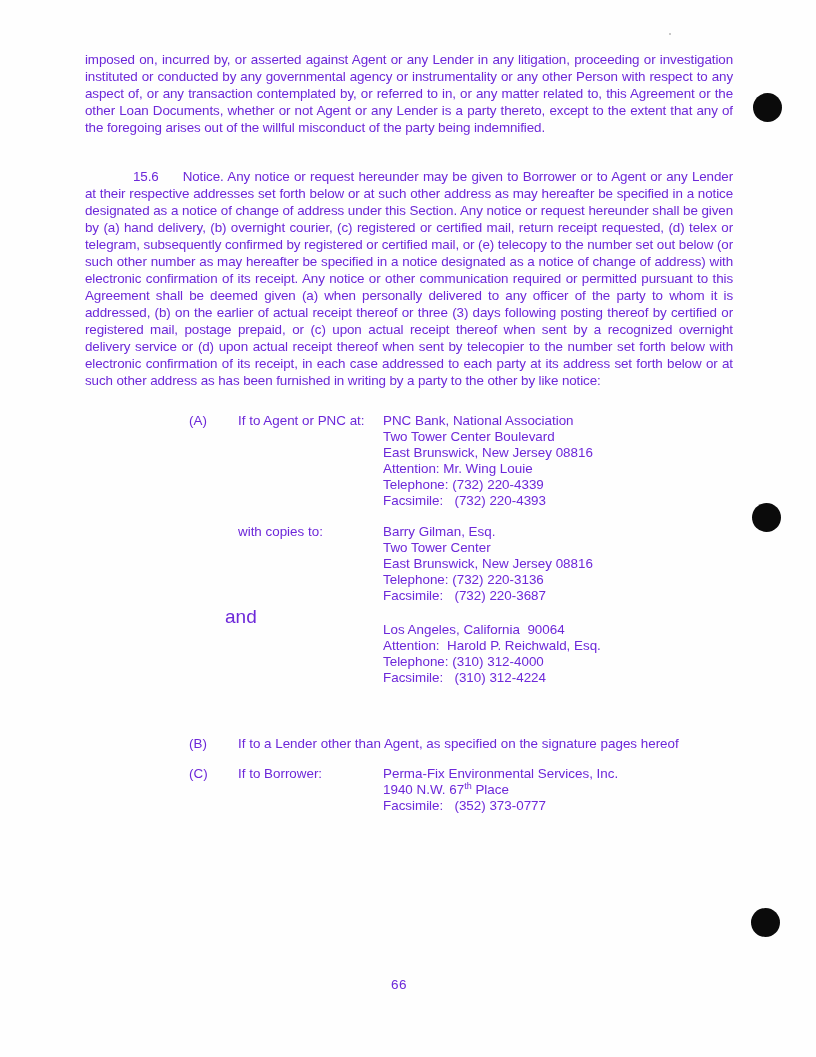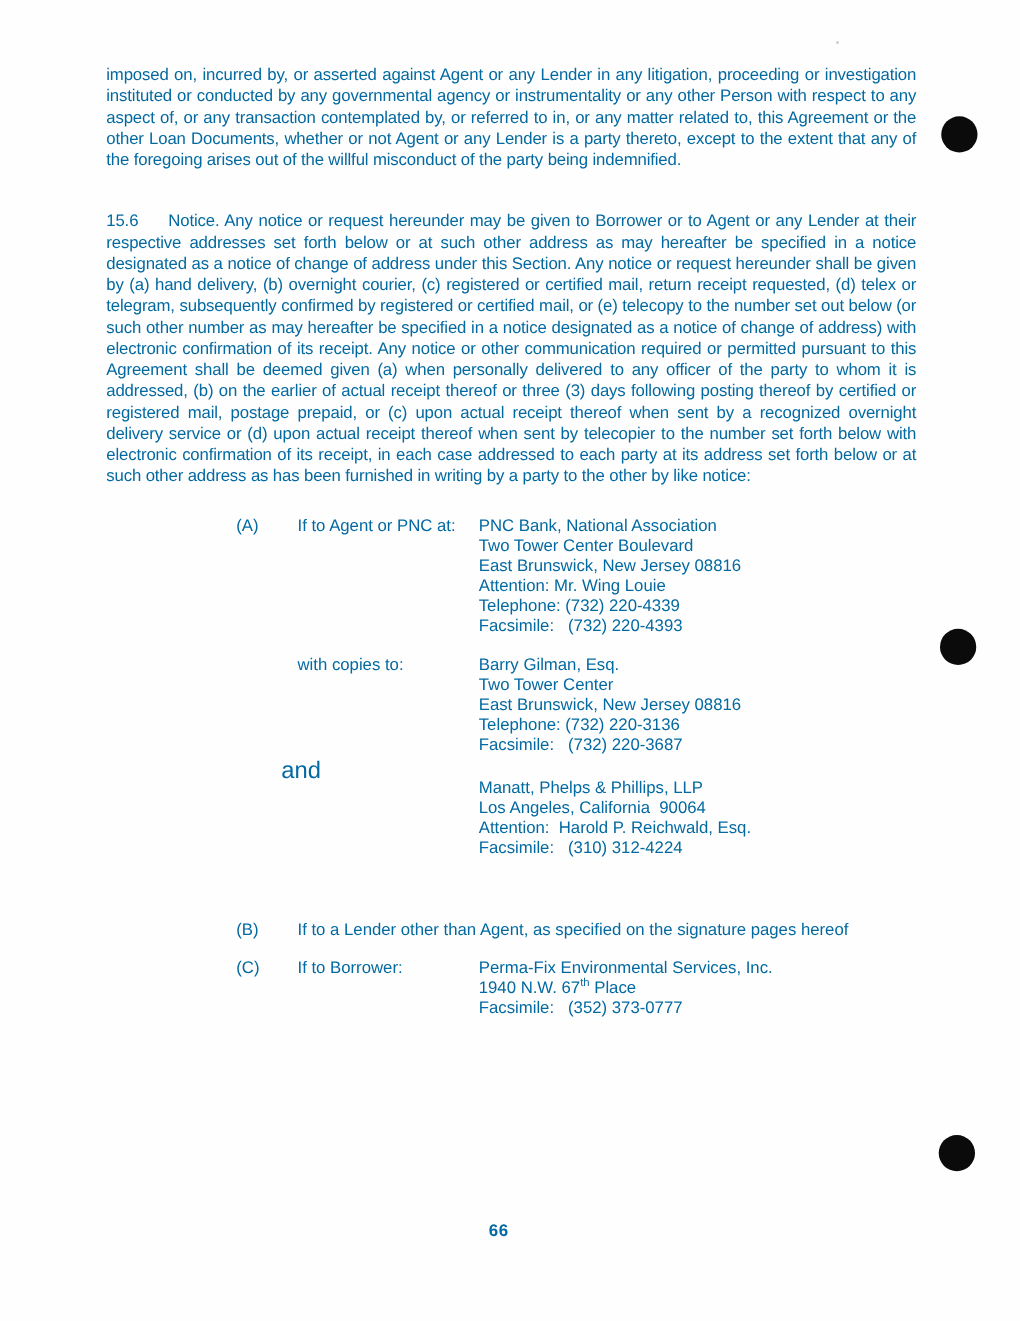--- a/index.html
+++ b/index.html
@@ -3,51 +3,51 @@
 <meta charset="utf-8">
 <style>
   * { margin: 0; padding: 0; box-sizing: border-box; }
   html, body { background: #ffffff; }
   .page {
     position: relative;
     width: 816px;
     height: 1057px;
     background: #fefefe;
     font-family: "Liberation Sans", "DejaVu Sans", sans-serif;
-    color: #0369a1;
+    color: #6d28d9;
     overflow: hidden;
   }
   .body-text {
     position: absolute;
     left: 85px;
     width: 648px;
     font-size: 13.4px;
     line-height: 17px;
     text-align: justify;
     letter-spacing: -0.1px;
     font-weight: 500;
   }
   .p1 { top: 51px; }
   .p2 { top: 168px; }
-  .sec-num { }
+  .sec-num { margin-left: 48px; }
   .sec-title { margin-left: 24px; }
   .notice-row { position: absolute; font-size: 13.4px; line-height: 16px; font-weight: 500; }
   .col-label { position: absolute; left: 189px; white-space: pre; }
   .col-intro { position: absolute; left: 238px; white-space: pre; }
   .col-address { position: absolute; left: 383px; }
   .addr-line { white-space: pre; line-height: 16px; }
   .addr-line sup { font-size: 9px; vertical-align: super; line-height: 0; }
   .and-label { position: absolute; left: 225px; font-size: 19px; font-weight: 500; }
   .b-text { position: absolute; left: 238px; white-space: pre; }
   .page-number {
     position: absolute;
     left: 391px;
     top: 977px;
     font-size: 13.5px;
-    font-weight: 700;
+    font-weight: 400;
     letter-spacing: 0.5px;
   }
   .hole {
     position: absolute;
     width: 29px;
     height: 29px;
     border-radius: 50%;
     background: #0b0b0b;
   }
   .hole-1 { left: 753px; top: 93px; }
@@ -90,23 +90,23 @@
       <div class="addr-line">East Brunswick, New Jersey 08816</div>
       <div class="addr-line">Telephone: (732) 220-3136</div>
       <div class="addr-line">Facsimile:   (732) 220-3687</div>
     </div>
   </div>
 
   <div class="and-label" style="top:606px;">and</div>
 
   <div class="notice-row" style="top:622px;">
     <div class="col-address">
-      <div class="addr-line">Manatt, Phelps &amp; Phillips, LLP</div>
       <div class="addr-line">Los Angeles, California  90064</div>
       <div class="addr-line">Attention:  Harold P. Reichwald, Esq.</div>
+      <div class="addr-line">Telephone: (310) 312-4000</div>
       <div class="addr-line">Facsimile:   (310) 312-4224</div>
     </div>
   </div>
 
   <div class="notice-row" style="top:736px;">
     <span class="col-label">(B)</span>
     <span class="b-text">If to a Lender other than Agent, as specified on the signature pages hereof</span>
   </div>
 
   <div class="notice-row" style="top:766px;">

